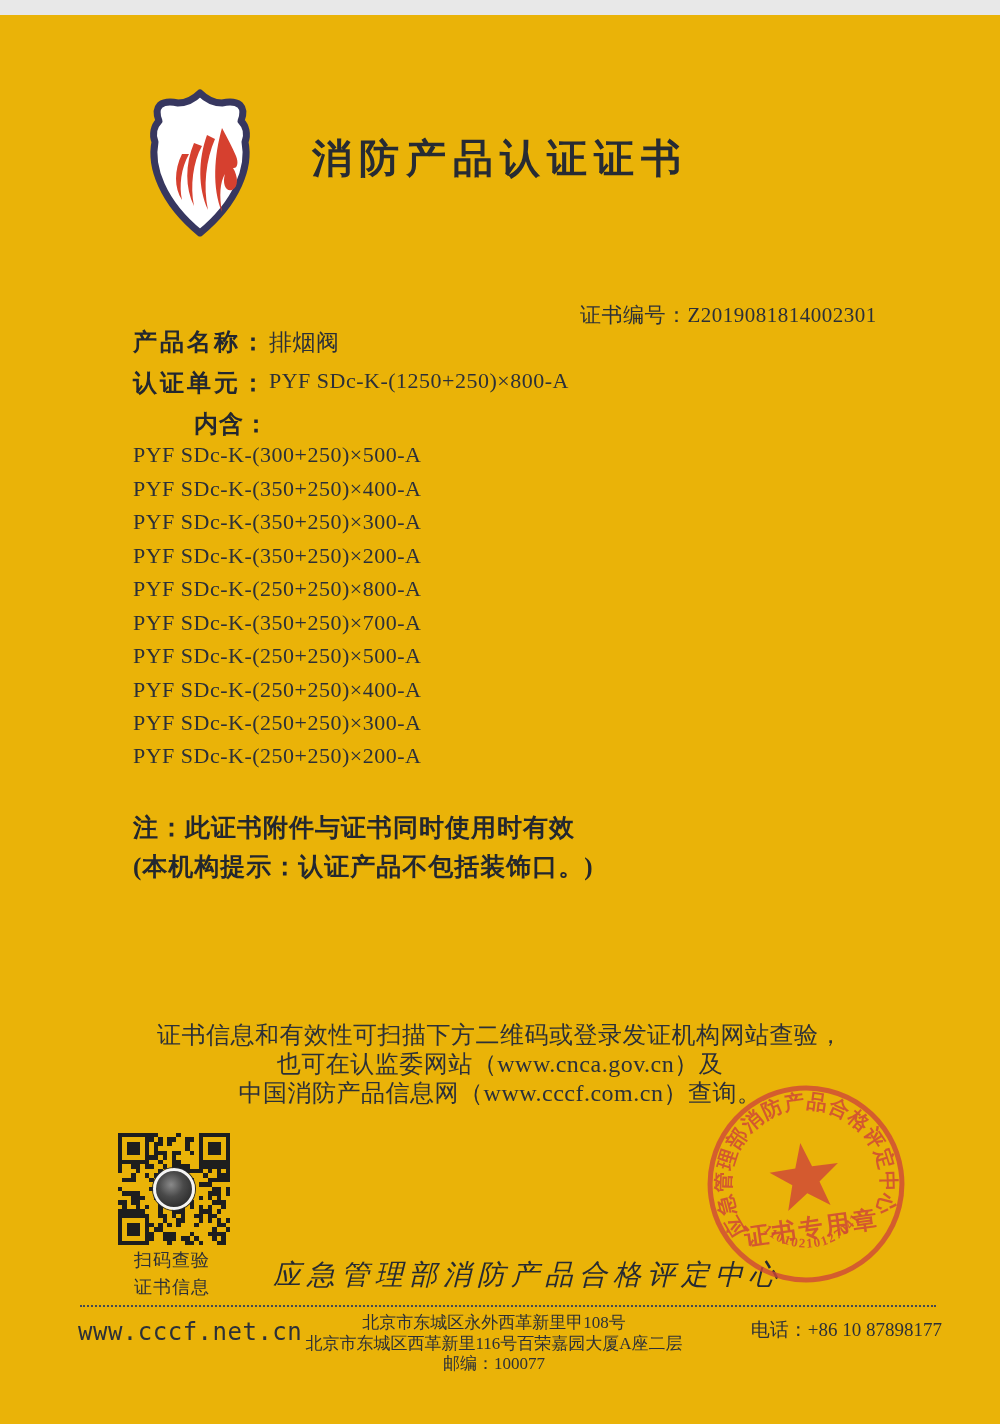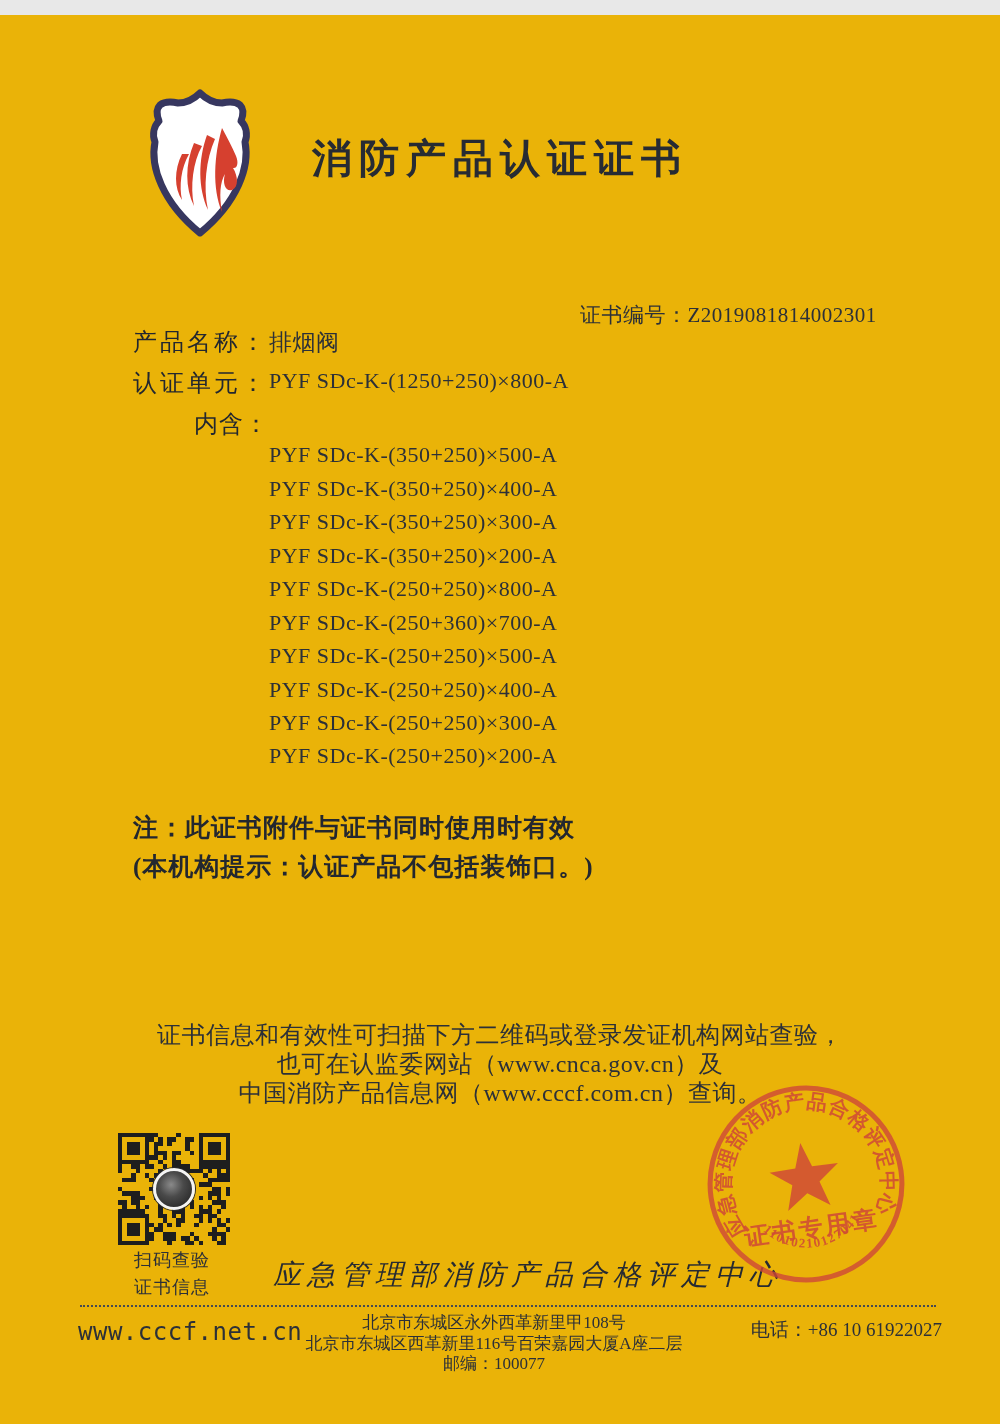--- a/index.html
+++ b/index.html
@@ -26,31 +26,31 @@
 
   
   .attachment{left:133px;top:235px;font-size:30px;}
   .attachment .att-val{margin-left:26px;}
   .cert-no{left:580px;top:286px;font-size:21px;letter-spacing:.5px;}
 
   
   .field{left:133px;display:flex;align-items:flex-start;}
   .lbl{
     width:136px;flex:none;
-    font-weight:normal;font-size:24px;letter-spacing:3px;
+    font-weight:bold;font-size:24px;letter-spacing:3px;
     color:#23272f;
   }
   .lbl-right{text-align:right;letter-spacing:1px;}
   .val{
     font-size:22px;letter-spacing:.5px;white-space:pre;
     padding-top:1px;
   }
   .val-cjk{font-size:23px;}
   .includes{left:133px;top:393px;}
-  .inc-row{display:flex;align-items:flex-start;height:33.45px;}
+  .inc-row{display:flex;align-items:flex-start;height:33.45px;flex-direction:column;}
 
   
   .note{left:133px;font-size:25px;font-weight:bold;letter-spacing:1px;color:#23272f;}
 
   
   .verify{
     left:0;right:0;top:1006px;
     text-align:center;font-size:24px;line-height:29px;
     letter-spacing:.5px;
   }
@@ -129,41 +129,41 @@
     <span class="lbl">认证单元：</span>
     <span class="val">PYF SDc-K-(1250+250)×800-A</span>
   </div>
 
   <div class="abs includes">
     <div class="inc-row">
       <span class="lbl lbl-right">内含：</span>
     </div>
     <div class="inc-row">
         <span class="lbl"></span>
-        <span class="val">PYF SDc-K-(350+250)×500-A</span>
+        <span class="val">PYF SDc-K-(300+250)×500-A</span>
       </div>
     <div class="inc-row">
         <span class="lbl"></span>
         <span class="val">PYF SDc-K-(350+250)×400-A</span>
       </div>
     <div class="inc-row">
         <span class="lbl"></span>
         <span class="val">PYF SDc-K-(350+250)×300-A</span>
       </div>
     <div class="inc-row">
         <span class="lbl"></span>
         <span class="val">PYF SDc-K-(350+250)×200-A</span>
       </div>
     <div class="inc-row">
         <span class="lbl"></span>
         <span class="val">PYF SDc-K-(250+250)×800-A</span>
       </div>
     <div class="inc-row">
         <span class="lbl"></span>
-        <span class="val">PYF SDc-K-(250+360)×700-A</span>
+        <span class="val">PYF SDc-K-(350+250)×700-A</span>
       </div>
     <div class="inc-row">
         <span class="lbl"></span>
         <span class="val">PYF SDc-K-(250+250)×500-A</span>
       </div>
     <div class="inc-row">
         <span class="lbl"></span>
         <span class="val">PYF SDc-K-(250+250)×400-A</span>
       </div>
     <div class="inc-row">
@@ -838,15 +838,15 @@
     </text>
   </svg>
 
   <div class="abs footer-rule"></div>
   <div class="abs footer-web">www.cccf.net.cn</div>
   <div class="abs footer-center">
     <div>北京市东城区永外西革新里甲108号</div>
     <div>北京市东城区西革新里116号百荣嘉园大厦A座二层</div>
     <div>邮编：100077</div>
   </div>
-  <div class="abs footer-phone">电话：+86 10 61922027</div>
+  <div class="abs footer-phone">电话：+86 10 87898177</div>
 
 </div>
 
 </body></html>

